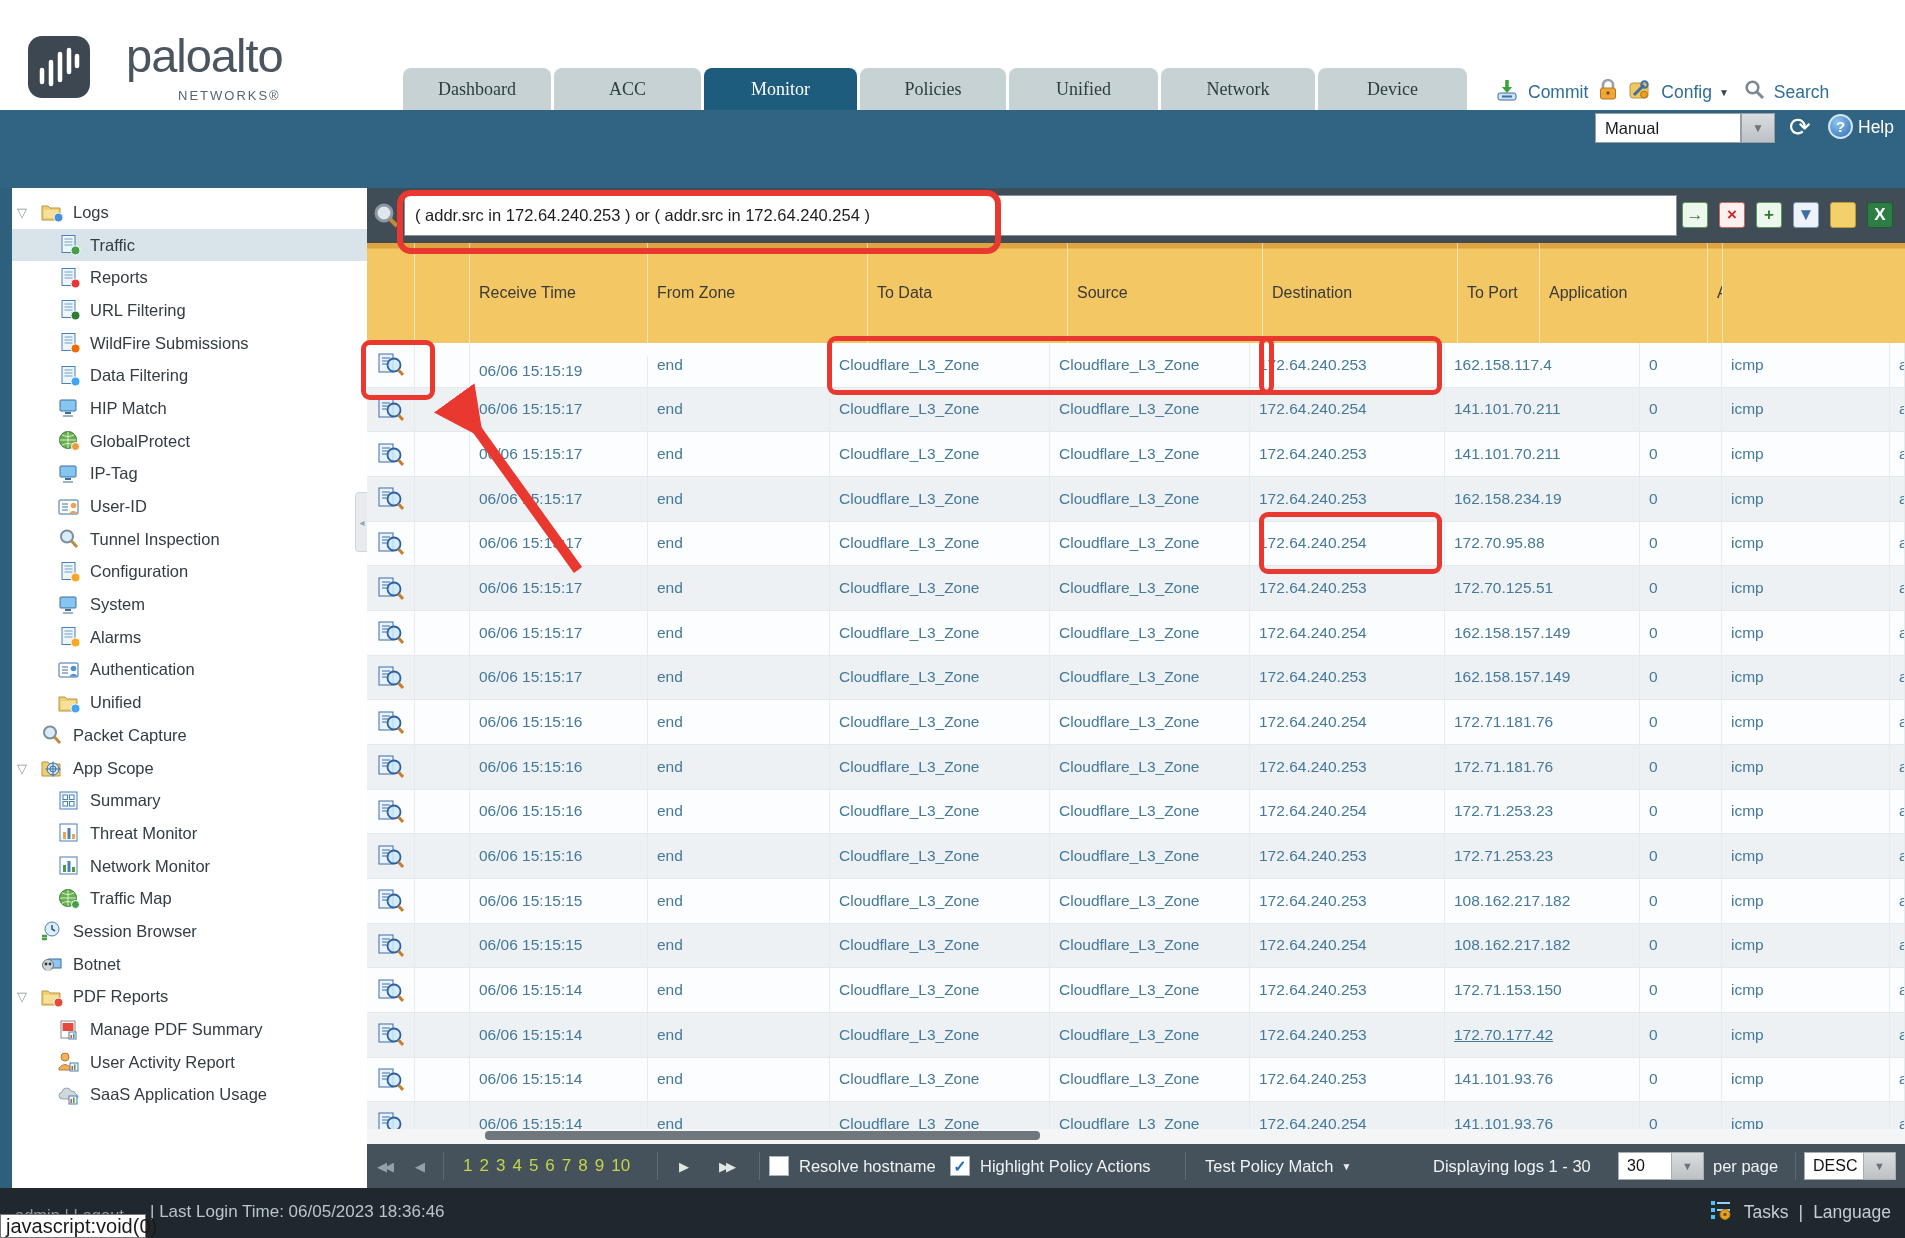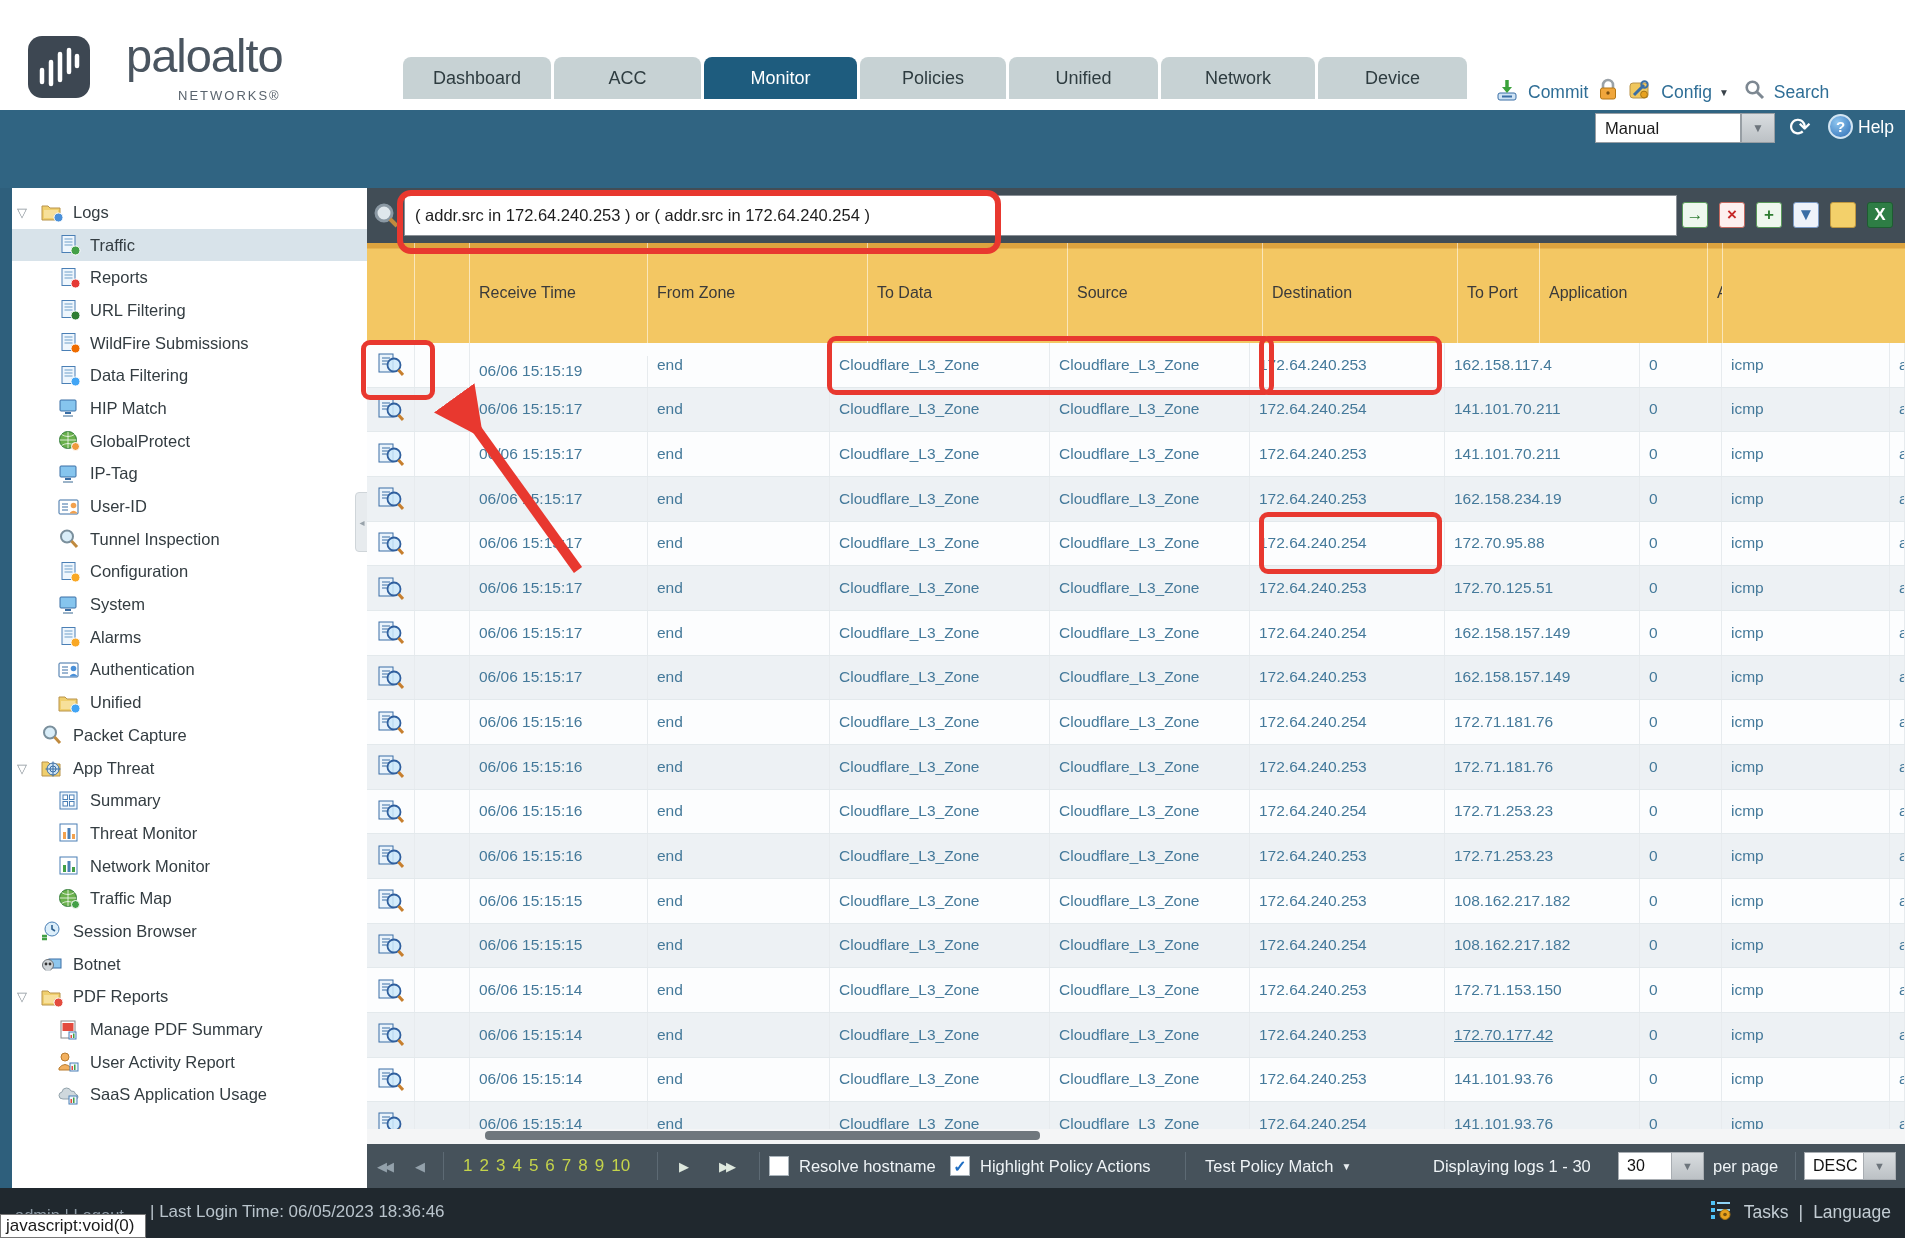--- a/index.html
+++ b/index.html
@@ -4,22 +4,22 @@
 <style>
   html,body{margin:0;padding:0;}
   body{width:1905px;height:1238px;position:relative;overflow:hidden;background:#fff;
        font-family:"Liberation Sans",sans-serif;-webkit-font-smoothing:antialiased;}
   
   #app-header{position:absolute;left:0;top:0;width:1905px;height:110px;background:#fff;}
   #logo{position:absolute;left:28px;top:34px;width:300px;height:72px;}
   #logo-mark{position:absolute;left:0;top:2px;width:62px;height:62px;border-radius:14px;background:#3d4752;}
   #logo-word{position:absolute;left:98px;top:-6px;font-size:47px;color:#4a5560;letter-spacing:-1px;}
   #logo-sub{position:absolute;left:150px;top:54px;font-size:13px;color:#5a646e;letter-spacing:2px;}
-  .tab{position:absolute;top:57px;height:42px;border-radius:8px 8px 0 0;display:flex;align-items:center;
-       justify-content:center;font-size:18px;color:#2e3c40;background:#c7d2d4;cursor:pointer;}
+  .tab{position:absolute;top:68px;height:42px;border-radius:8px 8px 0 0;display:flex;align-items:center;
+       justify-content:center;font-size:18px;color:#2e3c40;background:#c7d2d4;cursor:pointer;font-family:Liberation Serif, serif;}
   .tab.active{background:#1e5c7e;color:#fff;}
   #utility{position:absolute;left:1495px;top:78px;height:28px;display:flex;align-items:center;gap:9px;
            font-size:17.5px;color:#2f6e96;}
   .util-label{cursor:pointer;}
   .util-caret{font-size:10px;color:#39424a;margin-left:-2px;cursor:pointer;}
   
   #teal-band{position:absolute;left:0;top:110px;width:1905px;height:78px;background:#306482;}
   #refresh-select{position:absolute;left:1595px;top:113px;width:146px;height:30px;background:#fff;
       border:1px solid #979ea4;box-sizing:border-box;font-size:16.5px;color:#1c1c1c;display:flex;
       align-items:center;padding-left:9px;cursor:pointer;}
@@ -83,21 +83,21 @@
       align-items:center;padding-left:8px;font-size:16px;cursor:pointer;}
   .pbox-btn{height:28px;width:32px;box-sizing:border-box;border:1px solid #a8adb2;border-left:none;
       background:linear-gradient(#d9dde0,#bcc1c5);display:flex;align-items:center;justify-content:center;
       color:#6d757c;font-size:11px;cursor:pointer;}
   
   #statusbar{position:absolute;left:0;top:1188px;width:1905px;height:50px;background:#20282e;color:#b9c4cc;font-size:16.5px;}
   #user-links{position:absolute;left:15px;top:18px;color:#8d9aa5;}
   #last-login{position:absolute;left:150px;top:14px;color:#b9c4cc;font-size:17px;}
   #status-right{position:absolute;right:14px;top:11px;display:flex;align-items:center;gap:10px;color:#c3cdd4;font-size:17.5px;}
   #js-tooltip{position:absolute;left:0;top:1214px;width:146px;height:24px;background:#fff;border:1px solid #767676;
-      box-sizing:border-box;color:#1a1a1a;font-size:17px;display:flex;align-items:center;padding-left:5px;z-index:60;}
+      box-sizing:border-box;color:#1a1a1a;font-size:20px;display:flex;align-items:center;padding-left:5px;z-index:60;}
   
   .anno{position:absolute;border:5px solid #e8382f;border-radius:9px;z-index:40;pointer-events:none;}
 </style>
 </head>
 <body>
 
 <div id="app-header">
   <div id="logo">
     <div id="logo-mark">
       <svg width="62" height="62" viewBox="0 0 62 62">
@@ -344,21 +344,21 @@
         <span>Packet Capture</span>
       </div>
       <div class="side-item lvl0">
         <span class="expander">▽</span>
         <span class="side-icon"><svg width="26" height="22" viewBox="0 0 24 22">
             <path d="M2 5 L2 19 L20 19 L20 7 L10 7 L8 5 Z" fill="#f0cf6e" stroke="#b8934a"></path>
             <circle cx="13" cy="12" r="6" fill="#cfe4f5" stroke="#3a6ea5"></circle>
             <circle cx="13" cy="12" r="3" fill="none" stroke="#3a6ea5"></circle>
             <path d="M13 4.5 V19.5 M5.5 12 H20.5" stroke="#3a6ea5"></path>
           </svg></span>
-        <span>App Threat</span>
+        <span>App Scope</span>
       </div>
       <div class="side-item lvl1">
         <span class="side-icon"><svg width="26" height="22" viewBox="0 0 24 22">
             <rect x="3" y="2" width="17" height="17" fill="#eef6fd" stroke="#4a7fb5"></rect>
             <rect x="6" y="5" width="4.5" height="4.5" fill="#fff" stroke="#4a7fb5"></rect>
             <rect x="12.5" y="5" width="4.5" height="4.5" fill="#fff" stroke="#4a7fb5"></rect>
             <rect x="6" y="11.5" width="4.5" height="4.5" fill="#fff" stroke="#4a7fb5"></rect>
             <rect x="12.5" y="11.5" width="4.5" height="4.5" fill="#fff" stroke="#4a7fb5"></rect>
           </svg></span>
         <span>Summary</span>

